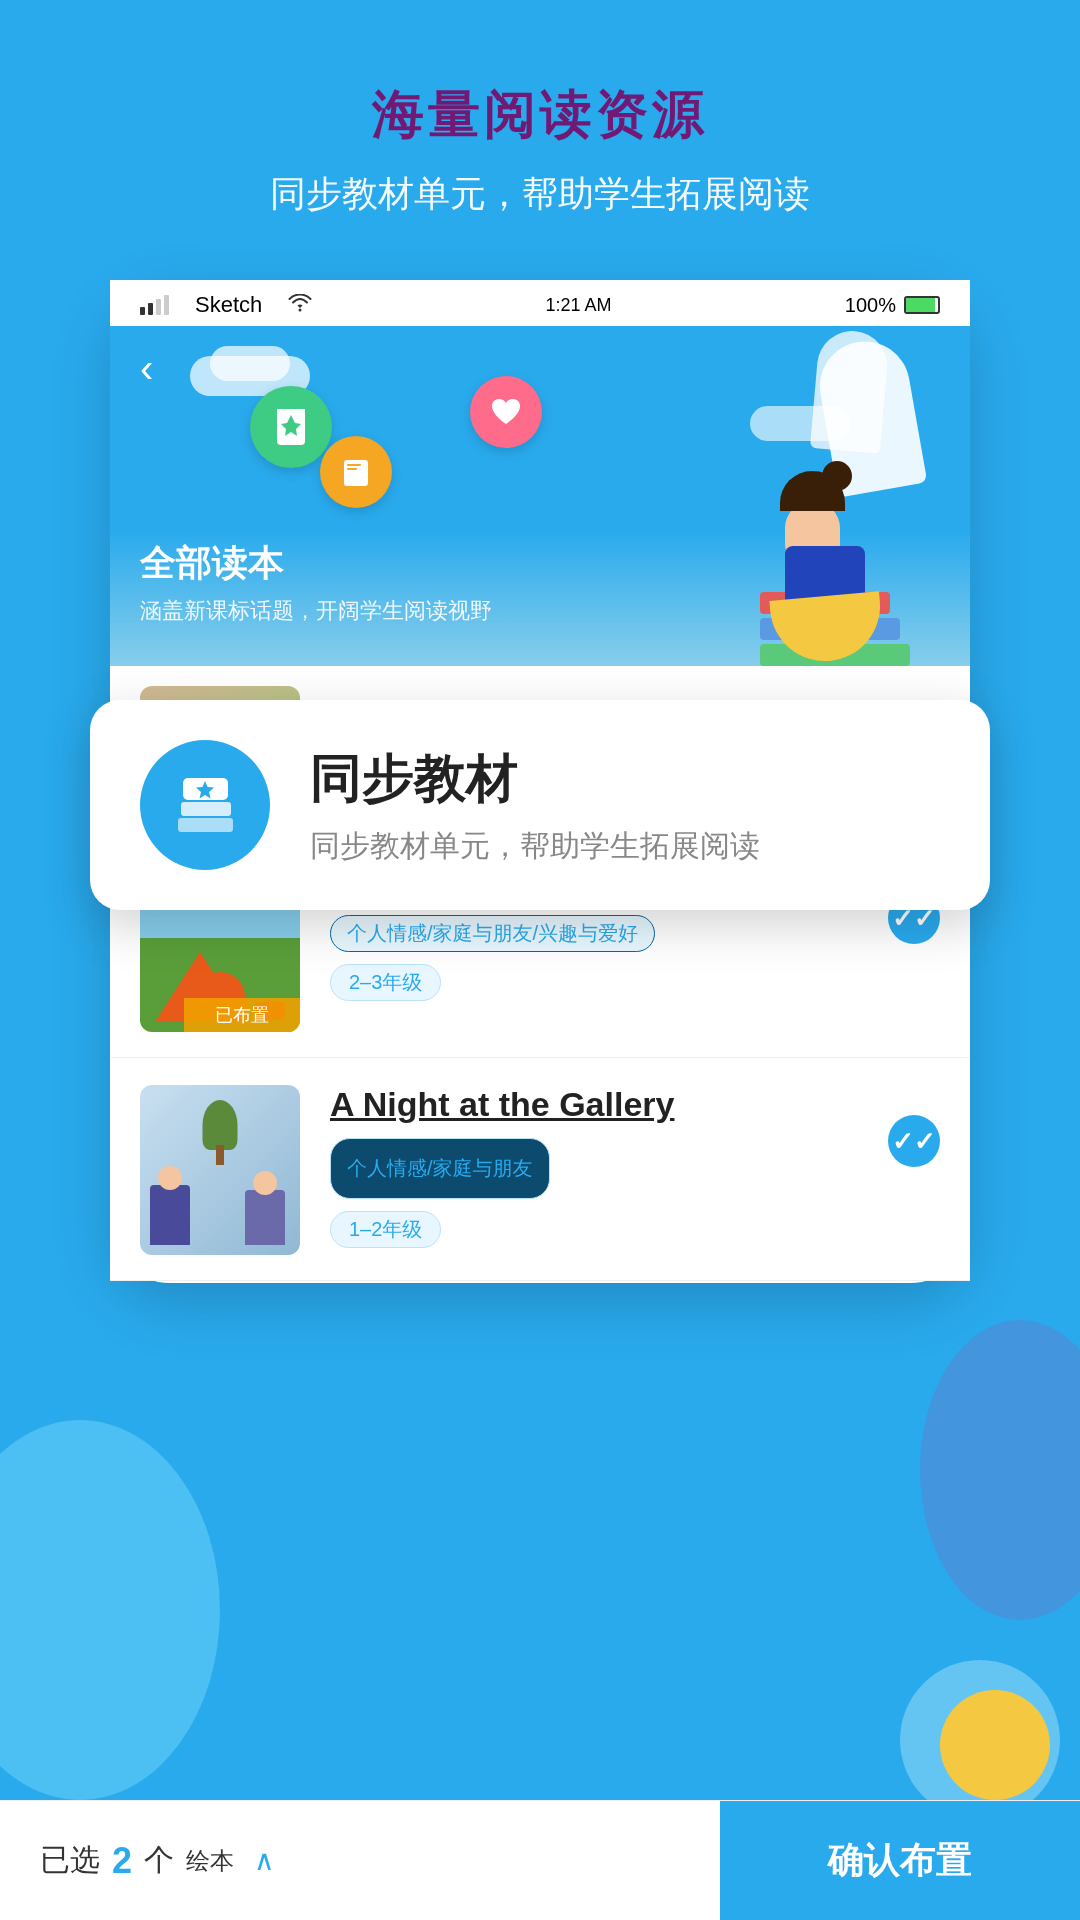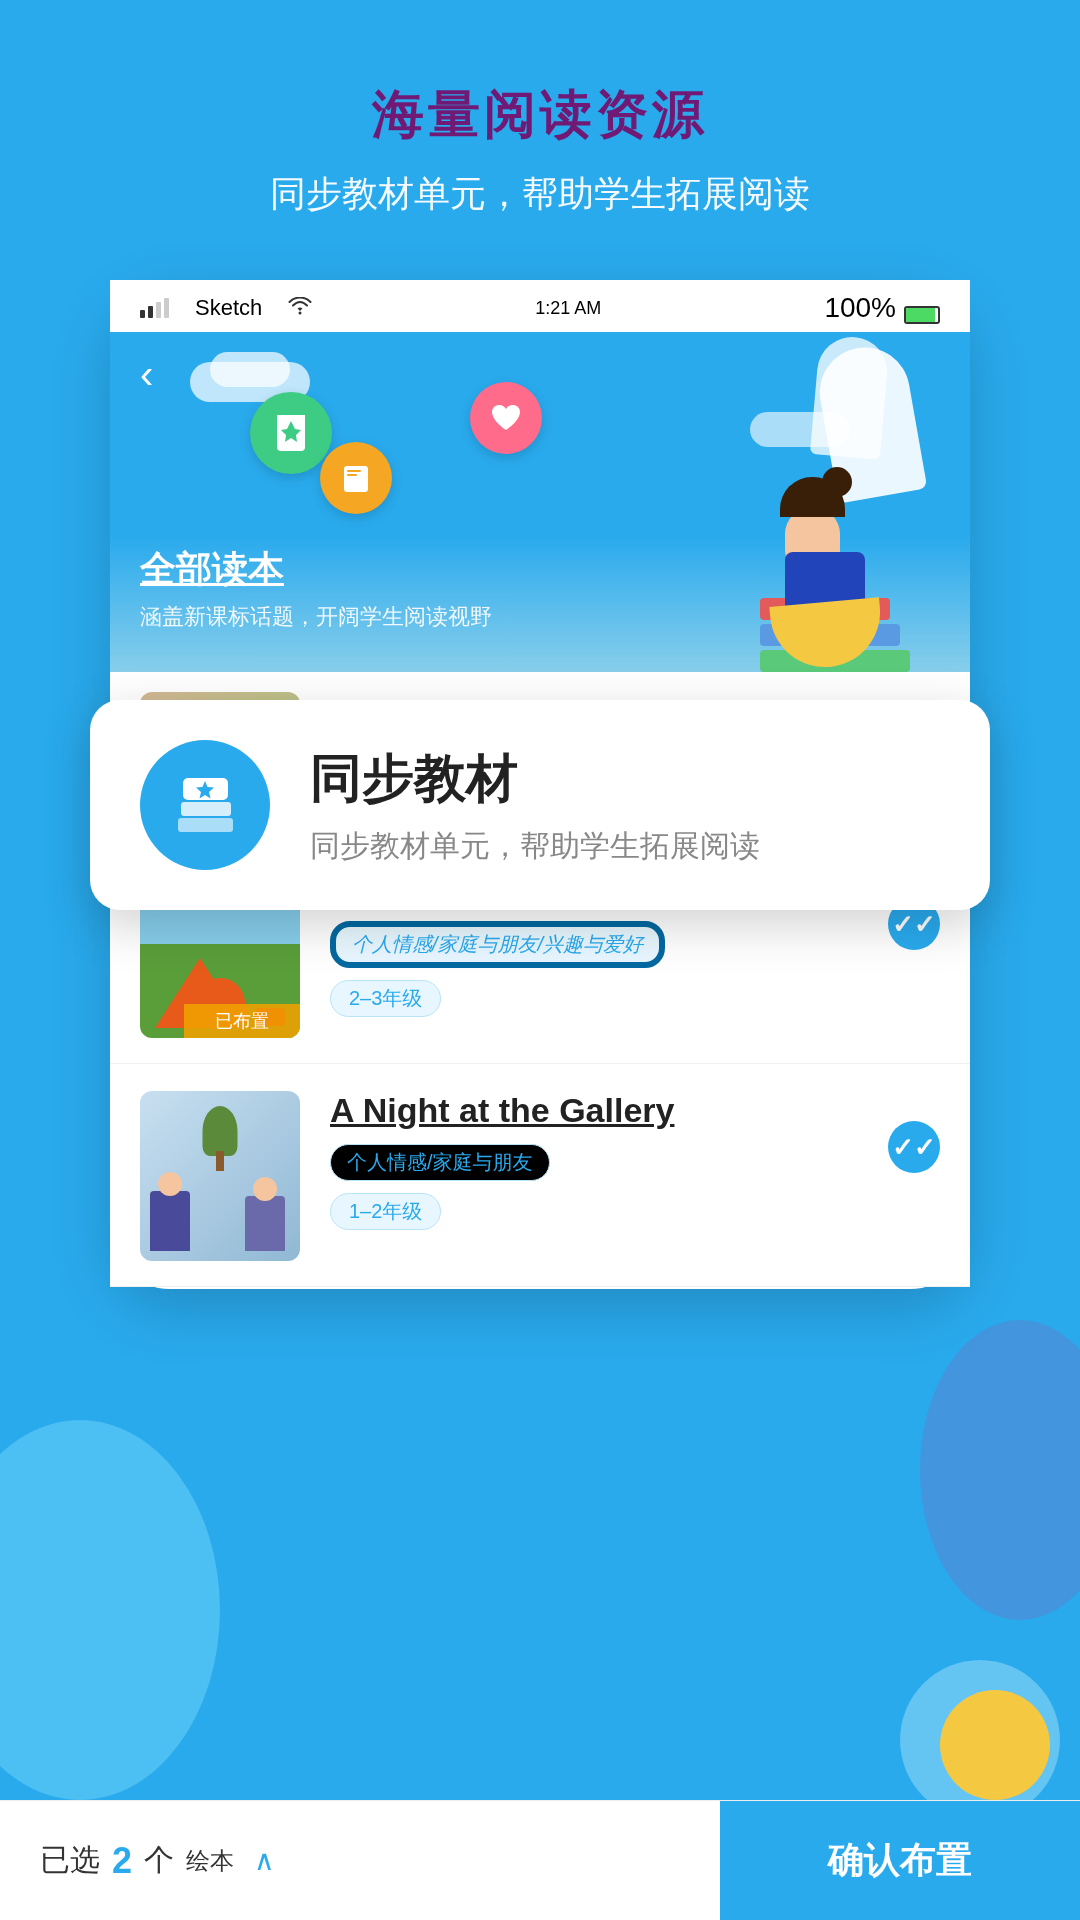--- a/index.html
+++ b/index.html
@@ -112,21 +112,21 @@
       width: 5px;
       background: #333;
       border-radius: 1px;
     }
     .signal-bars span:nth-child(1) { height: 8px; }
     .signal-bars span:nth-child(2) { height: 12px; }
     .signal-bars span:nth-child(3) { height: 16px; background: #ccc; }
     .signal-bars span:nth-child(4) { height: 20px; background: #ccc; }
     .wifi-icon { font-size: 20px; }
     .status-center { font-size: 18px; font-weight: 500; }
-    .status-right { display: flex; align-items: flex-end; gap: 8px; font-size: 28px; }
+    .status-right { display: flex; align-items: center; gap: 8px; font-size: 20px; }
     .battery-icon {
       display: inline-flex;
       align-items: center;
       gap: 2px;
     }
     .battery-body {
       width: 36px; height: 18px;
       border: 2px solid #333;
       border-radius: 3px;
       position: relative;
@@ -485,21 +485,21 @@
       <div style="position:absolute;bottom:5px;right:88px;width:110px;height:65px;background:#F5C842;border-radius:0 0 55px 55px;z-index:3;transform:rotate(-5deg);"></div>
 
       <div style="position:absolute;bottom:0;right:60px;z-index:2;">
         <div style="width:130px;height:22px;background:#E25A5A;border-radius:4px;margin-bottom:4px;"></div>
         <div style="width:140px;height:22px;background:#5A9AE2;border-radius:4px;margin-bottom:4px;"></div>
         <div style="width:150px;height:22px;background:#5ACA7A;border-radius:4px;"></div>
       </div>
     </div>
 
     <div class="app-header-text" style="position:absolute;bottom:40px;left:30px;z-index:5;">
-      <h2 style="font-size:36px;font-weight:700;color:white;margin-bottom:8px;text-decoration:underline;">全部读本</h2>
+      <h2 style="font-size:36px;font-weight:700;color:white;margin-bottom:8px;">全部读本</h2>
       <p style="font-size:22px;color:rgba(255,255,255,0.9);">涵盖新课标话题，开阔学生阅读视野</p>
     </div>
   </div>
 
   <div class="book-item-partial" style="display:flex;align-items:center;gap:30px;padding:20px 30px;background:white;border-bottom:1px solid #f0f0f0;">
     <div class="book-cover cover-hiking" style="width:160px;height:130px;border-radius:12px;overflow:hidden;flex-shrink:0;background:linear-gradient(160deg,#D4B896 0%,#A8C87A 60%);">
 
       <div style="position:relative;width:100%;height:100%;display:flex;align-items:center;justify-content:center;">
 
         <div style="position:absolute;bottom:10px;left:20px;width:40px;height:60px;background:#8B6545;border-radius:4px;"></div>
@@ -519,21 +519,21 @@
       <div style="position:absolute;bottom:10px;left:15px;width:0;height:0;border-left:45px solid transparent;border-right:45px solid transparent;border-bottom:70px solid #E85A1A;"></div>
       <div style="position:absolute;bottom:10px;left:55px;width:50px;height:50px;border-radius:50% 50% 0 50%;background:#E85A1A;transform:rotate(-10deg);"></div>
 
       <div style="position:absolute;bottom:12px;right:15px;width:30px;height:18px;background:#E82222;border-radius:4px;"></div>
 
       <div class="book-badge" style="position:absolute;bottom:0;left:0;right:0;background:rgba(240,160,0,0.88);color:white;font-size:18px;text-align:center;padding:5px 0;font-weight:500;margin-left:44px;">已布置</div>
     </div>
     <div class="book-info" style="flex:1;">
       <div class="book-title" style="font-size:34px;font-weight:600;color:#222;margin-bottom:14px;">In the Backyard</div>
       <div class="book-tags" style="display:flex;flex-wrap:wrap;gap:10px;margin-bottom:12px;">
-        <span class="tag" style="background:#E8F7FF;color:#29AAED;border:6px solid #0369a1;border-radius:20px;padding:4px 16px;font-size:20px;font-style:italic;">个人情感/家庭与朋友/兴趣与爱好</span>
+        <span class="tag" style="background:#E8F7FF;color:#29AAED;border:1px solid #0369a1;border-radius:20px;padding:4px 16px;font-size:20px;">个人情感/家庭与朋友/兴趣与爱好</span>
       </div>
       <span class="grade-tag" style="display:inline-block;background:#E8F7FF;color:#29AAED;border:1px solid #B8E4F8;border-radius:20px;padding:4px 18px;font-size:20px;">2–3年级</span>
     </div>
     <div class="book-checkbox checkbox-checked" style="width:52px;height:52px;border-radius:50%;background:#29AAED;flex-shrink:0;margin-top:30px;display:flex;align-items:center;justify-content:center;">
       <span style="color:white;font-size:26px;font-weight:700;">✓</span>
     </div>
   </div>
 
   <div class="book-item" style="display:flex;align-items:flex-start;gap:30px;padding:25px 30px;background:white;">
     <div class="book-cover" style="width:160px;height:170px;border-radius:12px;overflow:hidden;flex-shrink:0;position:relative;background:linear-gradient(135deg,#C8DFF0 0%,#90B8D4 100%);">
@@ -542,21 +542,21 @@
       <div style="position:absolute;bottom:65px;left:18px;width:24px;height:24px;background:#F5C5A0;border-radius:50%;"></div>
       <div style="position:absolute;bottom:10px;right:15px;width:40px;height:55px;background:#6A6AAA;border-radius:4px 4px 0 0;"></div>
       <div style="position:absolute;bottom:60px;right:23px;width:24px;height:24px;background:#F5C5A0;border-radius:50%;"></div>
 
       <div style="position:absolute;top:15px;left:50%;transform:translateX(-50%);width:35px;height:50px;background:#5A8A3A;border-radius:50% 50% 20% 20%;"></div>
       <div style="position:absolute;top:60px;left:50%;transform:translateX(-50%);width:8px;height:20px;background:#8B5A2B;"></div>
     </div>
     <div class="book-info" style="flex:1;">
       <div class="book-title" style="font-size:34px;font-weight:600;color:#222;margin-bottom:14px;">A Night at the Gallery</div>
       <div class="book-tags" style="display:flex;flex-wrap:wrap;gap:10px;margin-bottom:12px;">
-        <span class="tag" style="background:#000000;color:#29AAED;border:1px solid #B8E4F8;border-radius:20px;padding:4px 16px;font-size:20px;">个人情感/家庭与朋友</span>
+        <span class="tag" style="background:#0c4a6e;color:#29AAED;border:1px solid #B8E4F8;border-radius:20px;padding:16px 16px;font-size:20px;">个人情感/家庭与朋友</span>
       </div>
       <span class="grade-tag" style="display:inline-block;background:#E8F7FF;color:#29AAED;border:1px solid #B8E4F8;border-radius:20px;padding:4px 18px;font-size:20px;">1–2年级</span>
     </div>
     <div class="book-checkbox checkbox-checked" style="width:52px;height:52px;border-radius:50%;background:#29AAED;flex-shrink:0;margin-top:30px;display:flex;align-items:center;justify-content:center;">
       <span style="color:white;font-size:26px;font-weight:700;">✓</span>
     </div>
   </div>
 
 </div>
 

